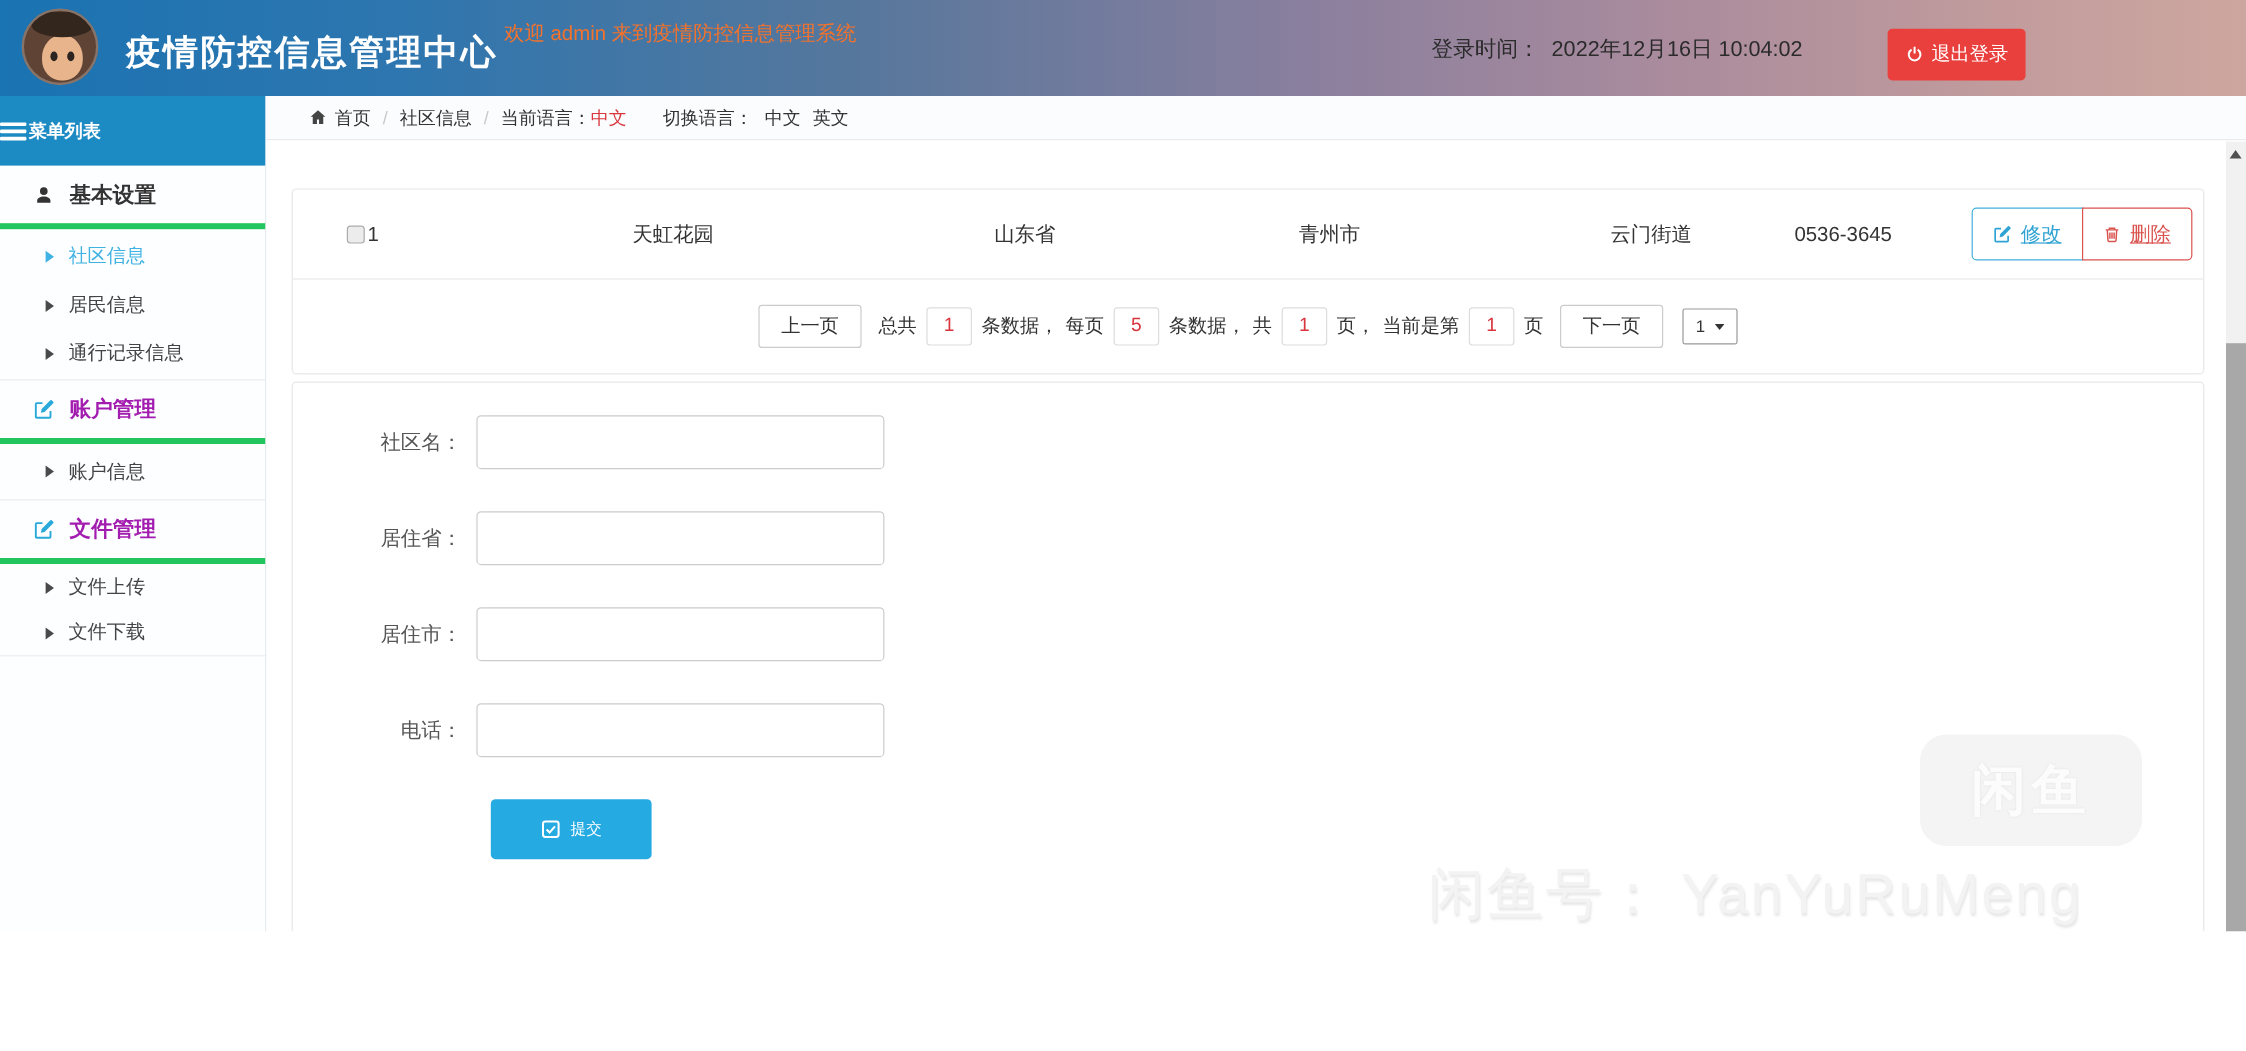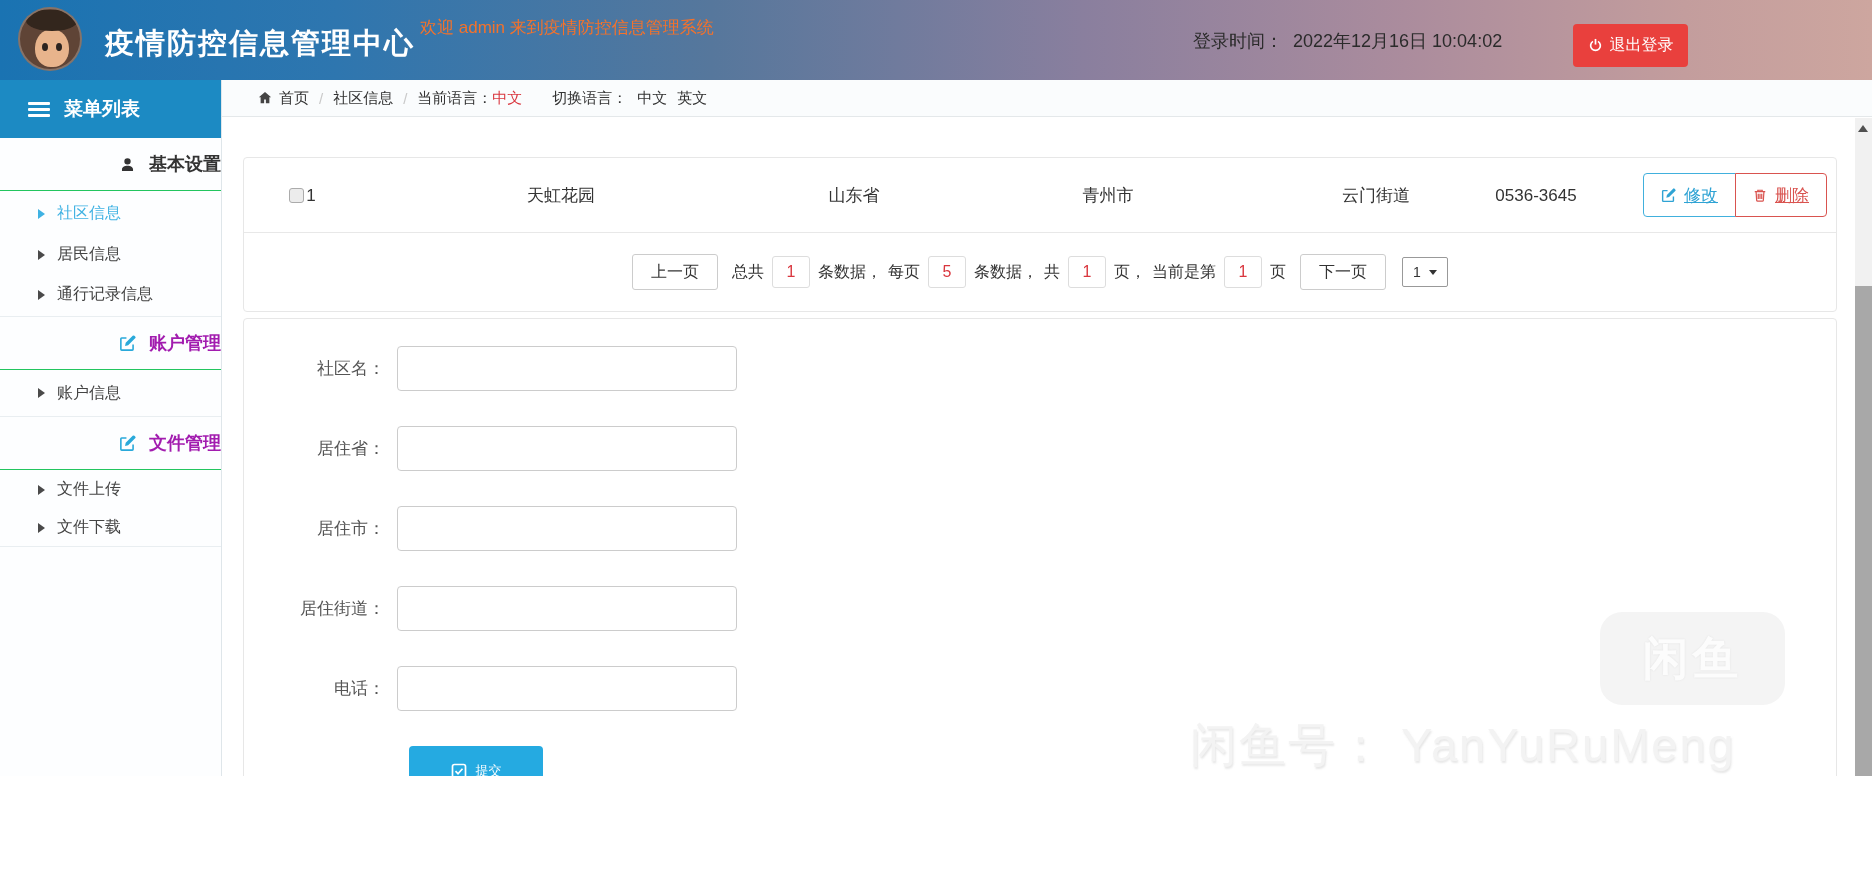--- a/index.html
+++ b/index.html
@@ -19,25 +19,25 @@
   .app-title { position:absolute; left:105px; top:24px; font-size:29px; font-weight:bold; color:#fff; letter-spacing:2px; white-space:nowrap; }
   .welcome { position:absolute; left:420px; top:16px; font-size:17px; color:#f4722b; white-space:nowrap; }
   .login-time { position:absolute; left:1193px; top:29px; font-size:18px; color:#2b2b2b; white-space:nowrap; }
   .login-time .lbl { margin-right:10px; }
   .logout { position:absolute; left:1573px; top:24px; width:115px; height:43px; background:#e9403d; color:#fff;
     border:none; border-radius:4px; font-size:16px; display:flex; align-items:center; justify-content:center; gap:7px; cursor:pointer;
     font-family:inherit; }
 
   
   .sidebar { position:absolute; left:0; top:80px; width:222px; height:796px; background:#fdfeff; border-right:1px solid #dfe6ea; }
-  .menu-title { height:58px; background:#1c8ac3; color:#fff; font-size:19px; font-weight:bold;
-    display:flex; align-items:center; padding-left:28px; gap:14px; cursor:pointer; }
+  .menu-title { height:58px; background:#1c8ac3; color:#fff; font-size:15px; font-weight:bold;
+    display:flex; align-items:center; gap:2px; cursor:pointer; }
   .hamburger i { display:block; width:22px; height:3px; background:#fff; margin:3px 0; border-radius:1px; }
   .sec { display:flex; align-items:center; padding-left:28px; gap:13px; font-size:18px; font-weight:bold; color:#333;
-    border-bottom:1px solid #22c55e; cursor:pointer;justify-content:flex-end; }
+    border-bottom:5px solid #22c55e; cursor:pointer; }
   .sec.blue { color:#a21caf; }
   .sec .ic { display:flex; }
   .item { display:flex; align-items:center; padding-left:38px; gap:12px; font-size:16px; color:#444; cursor:pointer; }
   .item .caret { width:0; height:0; border-left:7px solid #4a4a4a; border-top:5px solid transparent; border-bottom:5px solid transparent; }
   .item.active { color:#3fb2e3; }
   .item.active .caret { border-left-color:#3fb2e3; }
   .bb { border-bottom:1px solid #e9eef1; }
 
   
   .crumbbar { position:absolute; left:222px; top:80px; width:1650px; height:37px; background:#fafcfd;
@@ -269,24 +269,20 @@
         </div>
         <div class="frow">
           <label>居住省：</label>
           <input type="text" value="" style="">
         </div>
         <div class="frow">
           <label>居住市：</label>
           <input type="text" value="" style="">
         </div>
         <div class="frow">
-          <label>居住街道：</label>
-          <input type="text" value="" style="">
-        </div>
-        <div class="frow">
           <label>电话：</label>
           <input type="text" value="" style="">
         </div>
         <button class="submit">
           <span>
             <svg width="16" height="16" viewBox="0 0 16 16" fill="none" stroke="currentColor" stroke-width="1.7">
               <rect x="1.5" y="1.5" width="13" height="13" rx="2"></rect>
                 <path d="M4.5 8.2 7 10.7l4.5-5"></path>
             </svg>
           </span>

